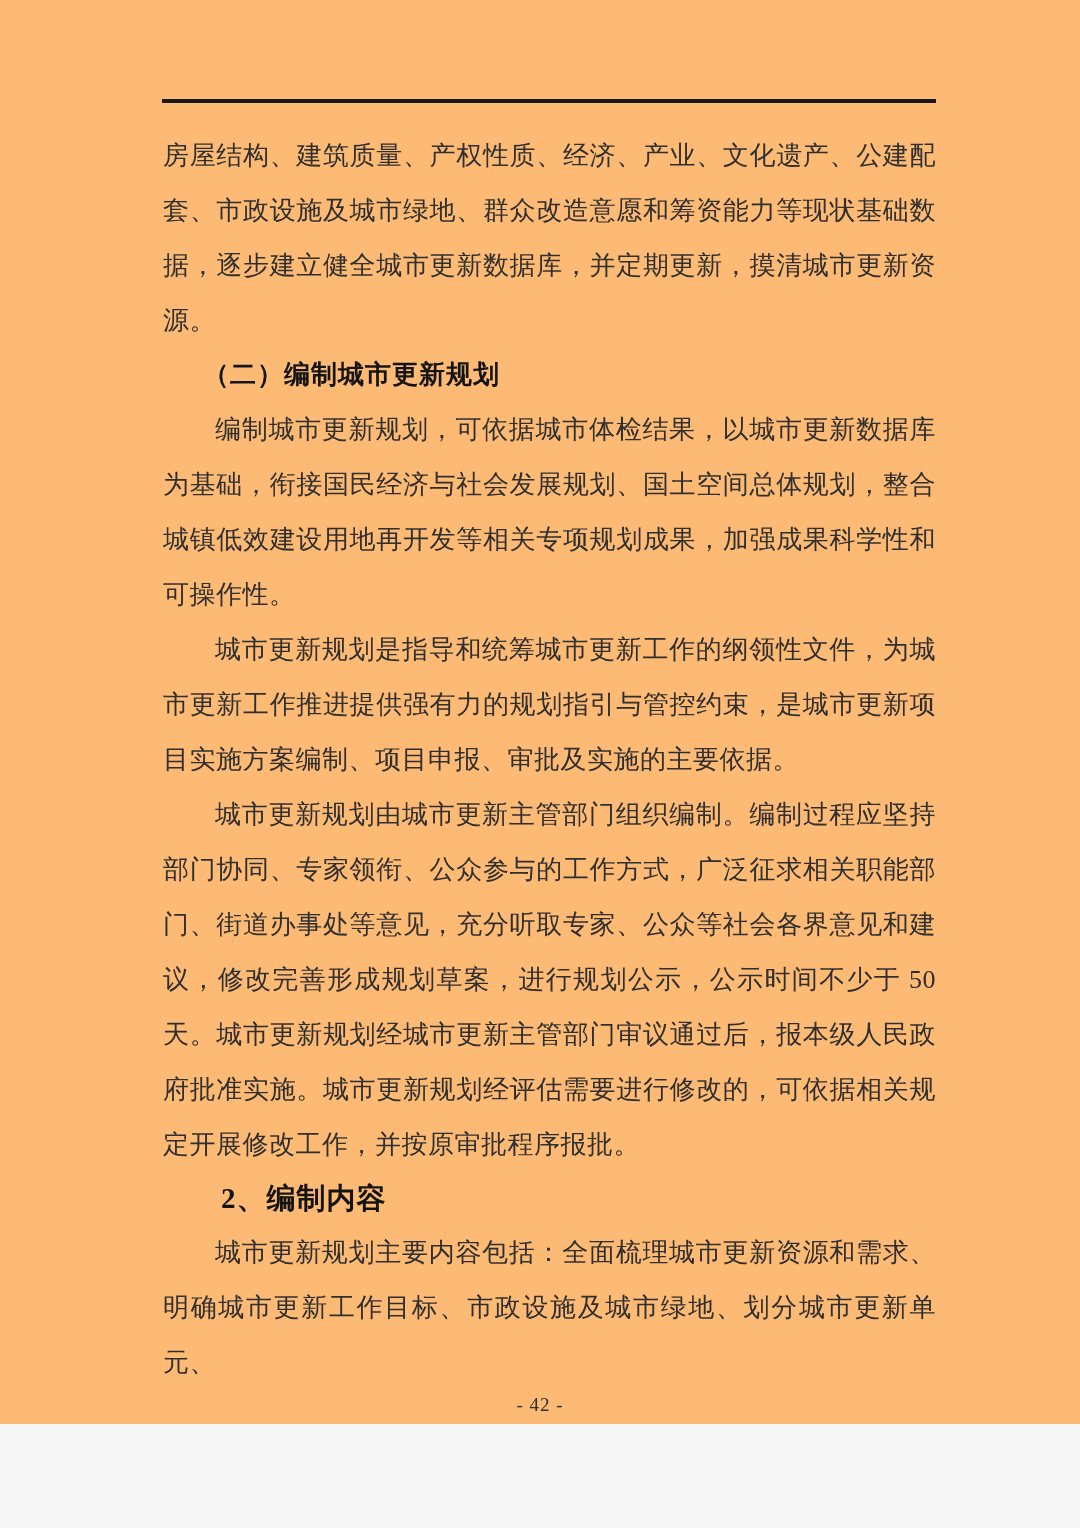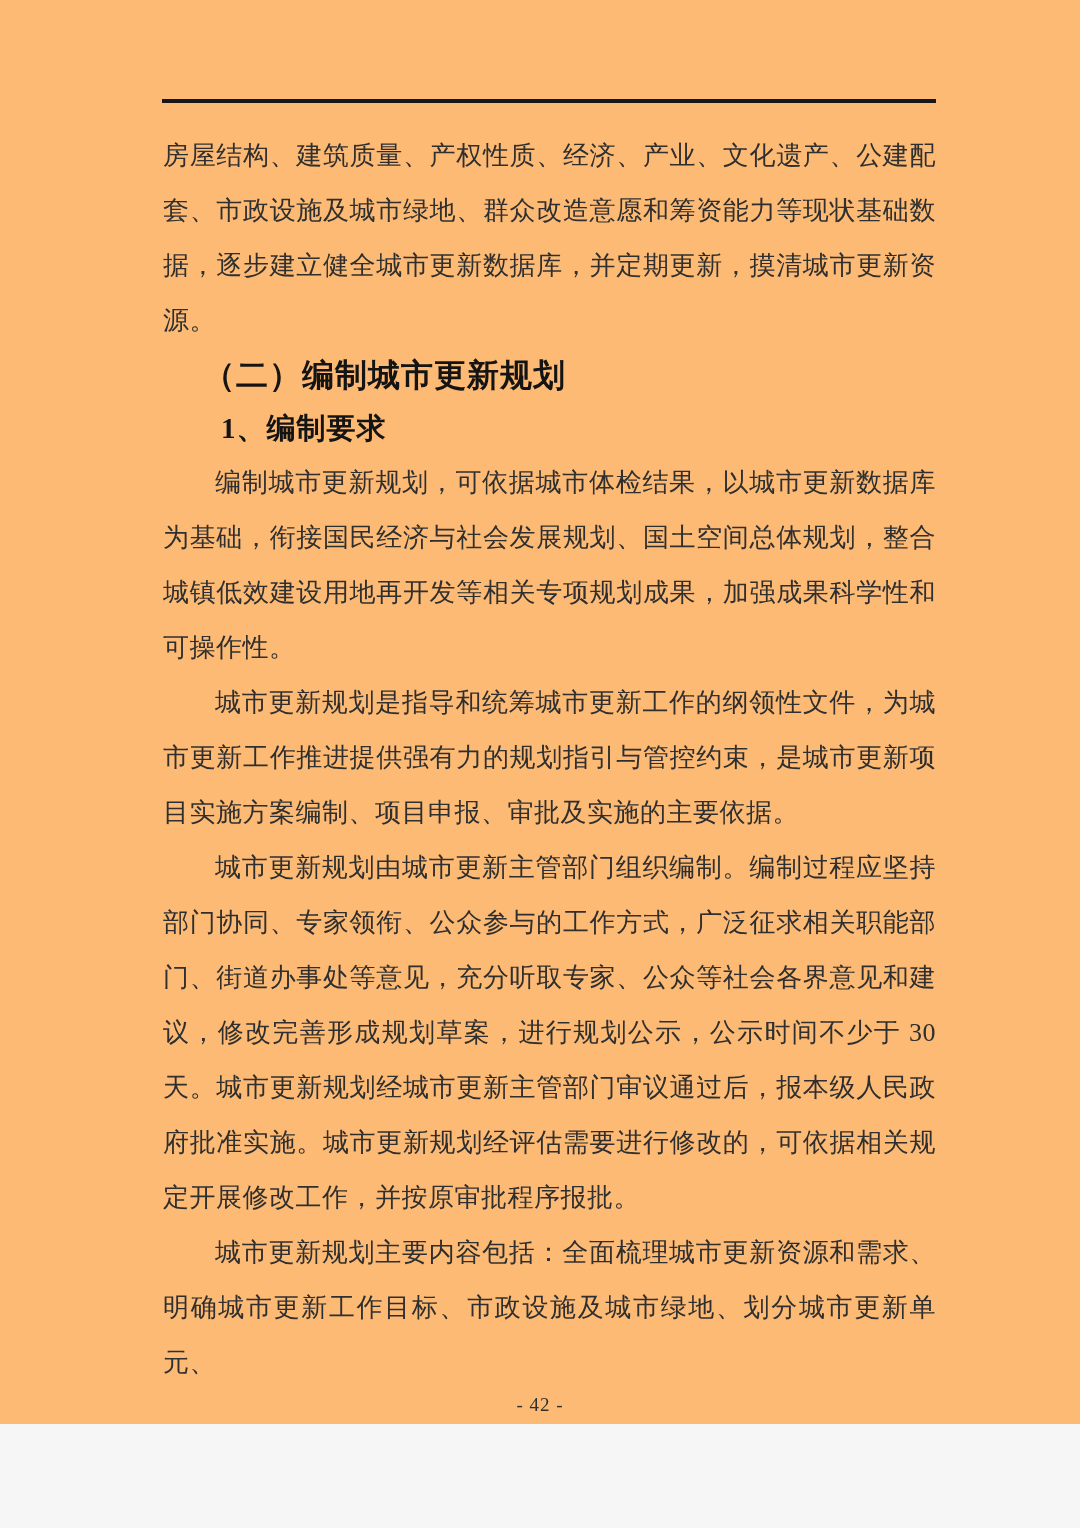--- a/index.html
+++ b/index.html
@@ -41,21 +41,21 @@
     letter-spacing: 0.5px;
     text-align: justify;
     text-justify: inter-character;
     color: #2f2f2f;
   }
   .para.indent {
     text-indent: 2em;
   }
   .heading-section {
     margin: 0 0 0 40px;
-    font-size: 32px;
+    font-size: 26px;
     line-height: 54px;
     font-weight: 700;
     letter-spacing: 1px;
     color: #141414;
   }
   .heading-sub {
     margin: 0 0 0 58px;
     font-size: 29px;
     line-height: 53px;
     font-weight: 700;
@@ -79,28 +79,28 @@
 <div class="page">
 
   <div class="header-rule"></div>
 
   <div class="content">
 
     <p class="para">房屋结构、建筑质量、产权性质、经济、产业、文化遗产、公建配套、市政设施及城市绿地、群众改造意愿和筹资能力等现状基础数据，逐步建立健全城市更新数据库，并定期更新，摸清城市更新资源。</p>
 
     <h2 class="heading-section">（二）编制城市更新规划</h2>
 
-    <h3 class="heading-sub">1、编制要求</h3>
 
     <p class="para indent">编制城市更新规划，可依据城市体检结果，以城市更新数据库为基础，衔接国民经济与社会发展规划、国土空间总体规划，整合城镇低效建设用地再开发等相关专项规划成果，加强成果科学性和可操作性。</p>
 
     <p class="para indent">城市更新规划是指导和统筹城市更新工作的纲领性文件，为城市更新工作推进提供强有力的规划指引与管控约束，是城市更新项目实施方案编制、项目申报、审批及实施的主要依据。</p>
 
-    <p class="para indent">城市更新规划由城市更新主管部门组织编制。编制过程应坚持部门协同、专家领衔、公众参与的工作方式，广泛征求相关职能部门、街道办事处等意见，充分听取专家、公众等社会各界意见和建议，修改完善形成规划草案，进行规划公示，公示时间不少于 30 天。城市更新规划经城市更新主管部门审议通过后，报本级人民政府批准实施。城市更新规划经评估需要进行修改的，可依据相关规定开展修改工作，并按原审批程序报批。</p>
+    <p class="para indent">城市更新规划由城市更新主管部门组织编制。编制过程应坚持部门协同、专家领衔、公众参与的工作方式，广泛征求相关职能部门、街道办事处等意见，充分听取专家、公众等社会各界意见和建议，修改完善形成规划草案，进行规划公示，公示时间不少于 50 天。城市更新规划经城市更新主管部门审议通过后，报本级人民政府批准实施。城市更新规划经评估需要进行修改的，可依据相关规定开展修改工作，并按原审批程序报批。</p>
 
+    <h3 class="heading-sub">2、编制内容</h3>
 
     <p class="para indent">城市更新规划主要内容包括：全面梳理城市更新资源和需求、明确城市更新工作目标、市政设施及城市绿地、划分城市更新单元、</p>
 
   </div>
 
   <div class="page-number">- 42 -</div>
 
 </div>
 
 </body></html>

